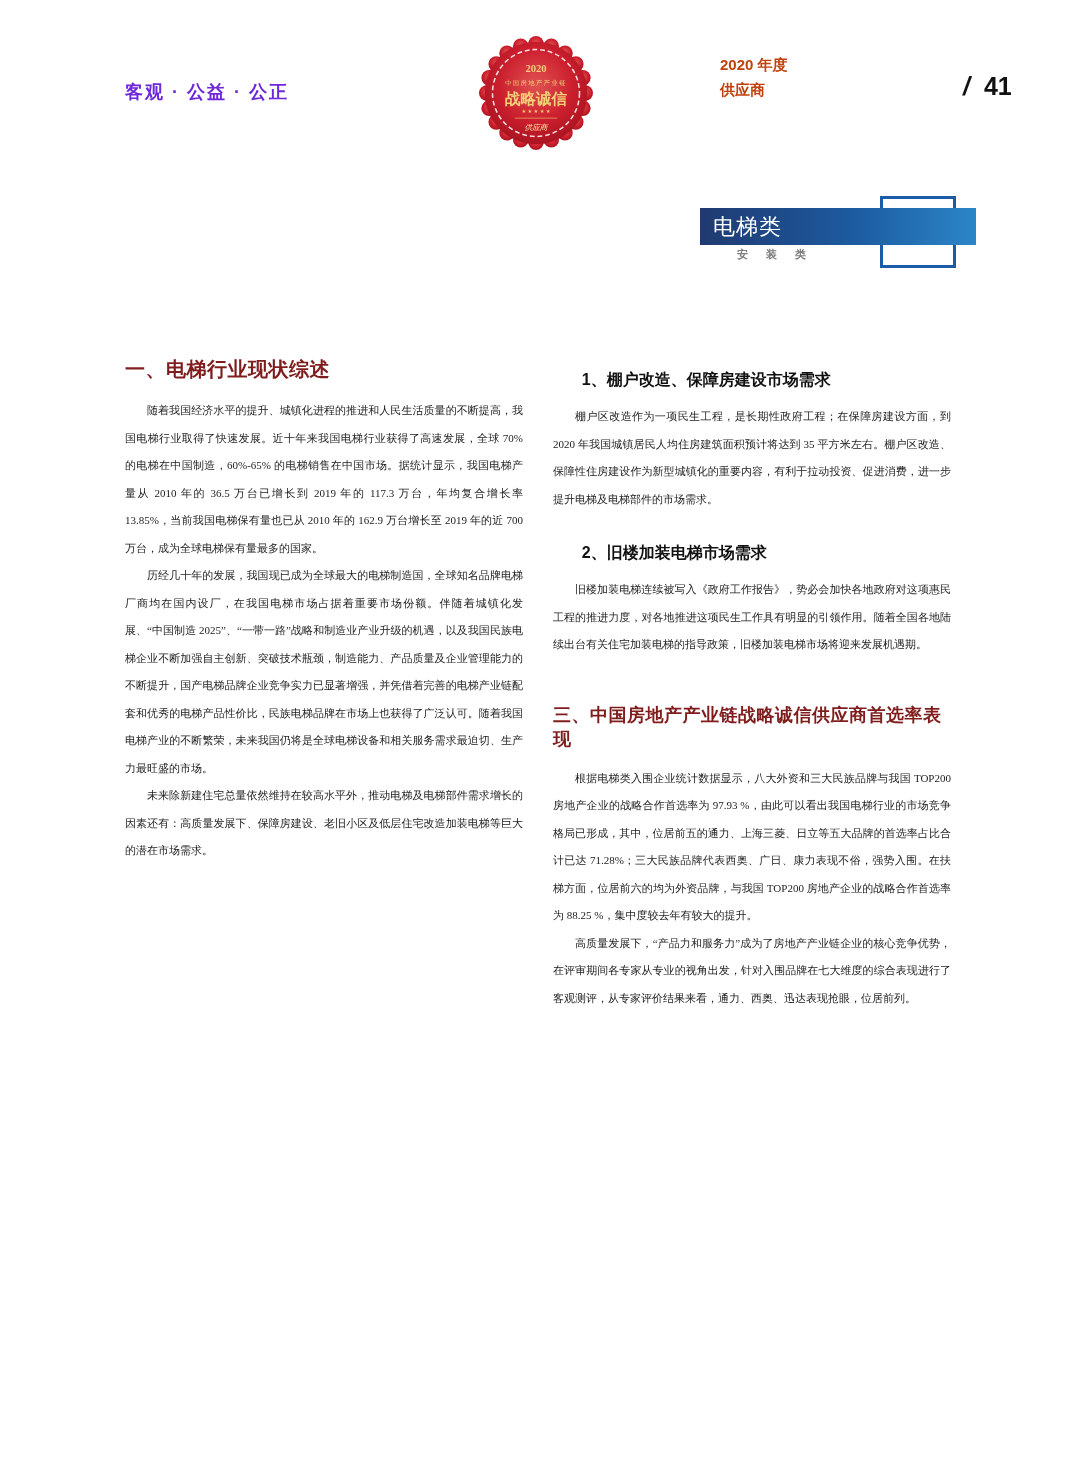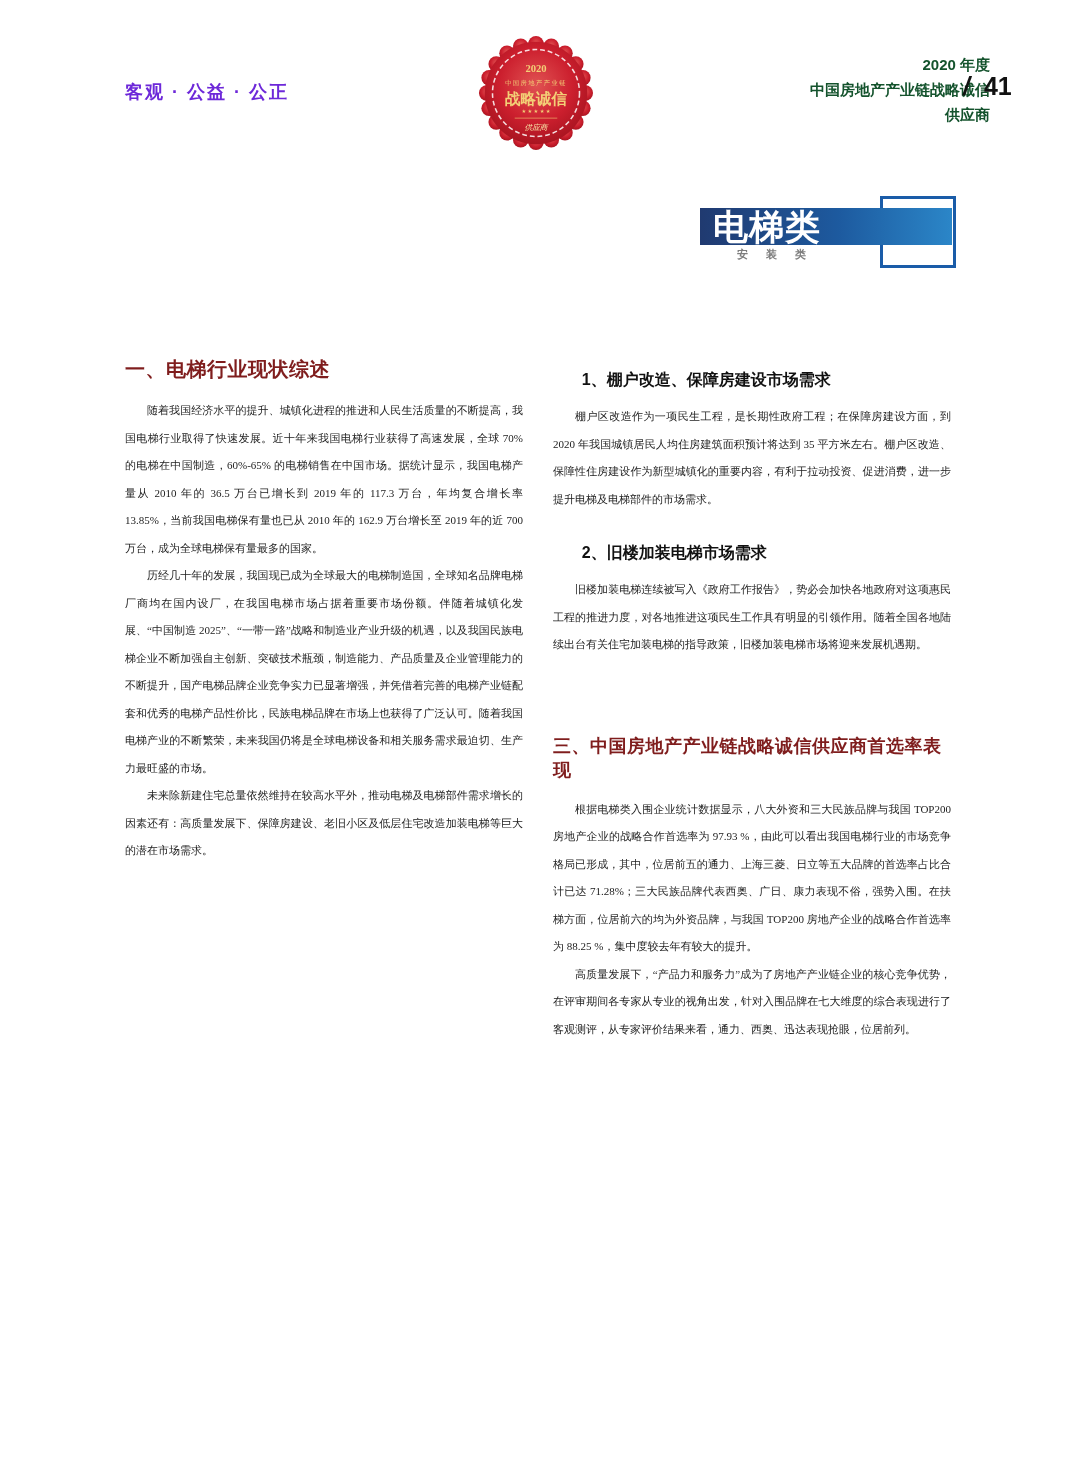--- a/index.html
+++ b/index.html
@@ -11,54 +11,54 @@
     overflow:hidden;
   }
   
   .motto{
     position:absolute;left:125px;top:80px;
     font-size:18px;color:#6d28d9;letter-spacing:2px;font-weight:600;
   }
   .badge{position:absolute;left:478px;top:34px;width:116px;height:118px;}
   .issue-block{
     position:absolute;left:720px;top:52px;width:270px;
-    text-align:right;color:#14532d;font-size:15px;line-height:25px;font-weight:600;
+    text-align:left;color:#c2410c;font-size:15px;line-height:25px;font-weight:600;
   }
   .page-num{
     position:absolute;left:963px;top:72px;
     font-size:25px;font-weight:bold;color:#111;
     display:flex;align-items:baseline;gap:14px;
   }
   .page-num .slash{font-style:italic;}
   
   .banner-square{
     position:absolute;left:880px;top:196px;width:70px;height:66px;
     border:3px solid #1a5ca8;background:transparent;z-index:1;
   }
   .banner-band{
-    position:absolute;left:700px;top:208px;width:252px;height:37px;
+    position:absolute;left:700px;top:208px;width:276px;height:37px;
     background:linear-gradient(90deg,#203a70 0%,#1d5a9f 55%,#2b86c8 100%);
-    color:#ffffff;font-size:35px;font-weight:bold;line-height:37px;
+    color:#ffffff;font-size:22px;font-weight:normal;line-height:37px;
     padding-left:13px;box-sizing:border-box;z-index:2;
     letter-spacing:1px;
   }
   .banner-sub{
     position:absolute;left:737px;top:247px;z-index:3;
     font-size:11px;color:#7e7e7e;font-weight:700;letter-spacing:18px;
   }
   
   .col{position:absolute;top:350px;width:398px;}
   .col-left{left:125px;}
   .col-right{left:553px;}
   .sec-heading{
     font-size:20px;font-weight:bold;color:#7f1d1d;
     margin:6px 0 14px 0;letter-spacing:0.5px;
     font-family:"Liberation Sans", sans-serif;
   }
-  .sec-heading.small{font-size:18px;margin-top:75px;}
+  .sec-heading.small{font-size:18px;margin-top:44px;}
   .sub-heading{
     font-size:16px;font-weight:bold;color:#111;
     margin:20px 0 12px 0;text-indent:1.8em;
     font-family:"Liberation Sans", sans-serif;
   }
   .sub-heading.second{margin-top:30px;}
   .body-par{
     font-family:"Liberation Serif", serif;
     font-size:11px;line-height:27.5px;color:#1c1c1c;
     text-align:justify;text-indent:2em;margin:0;
@@ -109,21 +109,20 @@
     <text x="60" y="38" text-anchor="middle" font-size="11" font-weight="bold" fill="#f3cf76">2020</text>
     <text x="60" y="52" text-anchor="middle" font-size="6.5" letter-spacing="1.5" fill="#f3cf76">中国房地产产业链</text>
     <text x="60" y="71" text-anchor="middle" font-size="16" font-weight="bold" fill="#f3cf76">战略诚信</text>
     <text x="60" y="81" text-anchor="middle" font-size="5.5" fill="#f3cf76">★ ★ ★ ★ ★</text>
     <line x1="38" y1="86" x2="82" y2="86" stroke="#f3cf76" stroke-width="0.6"></line>
     <text x="60" y="98" text-anchor="middle" font-size="8" font-style="italic" fill="#f8e3a6">供应商</text>
   </svg>
 
   <div class="issue-block">
     <div>2020 年度</div>
-    <div>中国房地产产业链战略诚信</div>
     <div>供应商</div>
   </div>
 
   <div class="page-num">
     <span class="slash">/</span>
     <span>41</span>
   </div>
 
   <div class="banner-square"></div>
   <div class="banner-band">电梯类</div>

